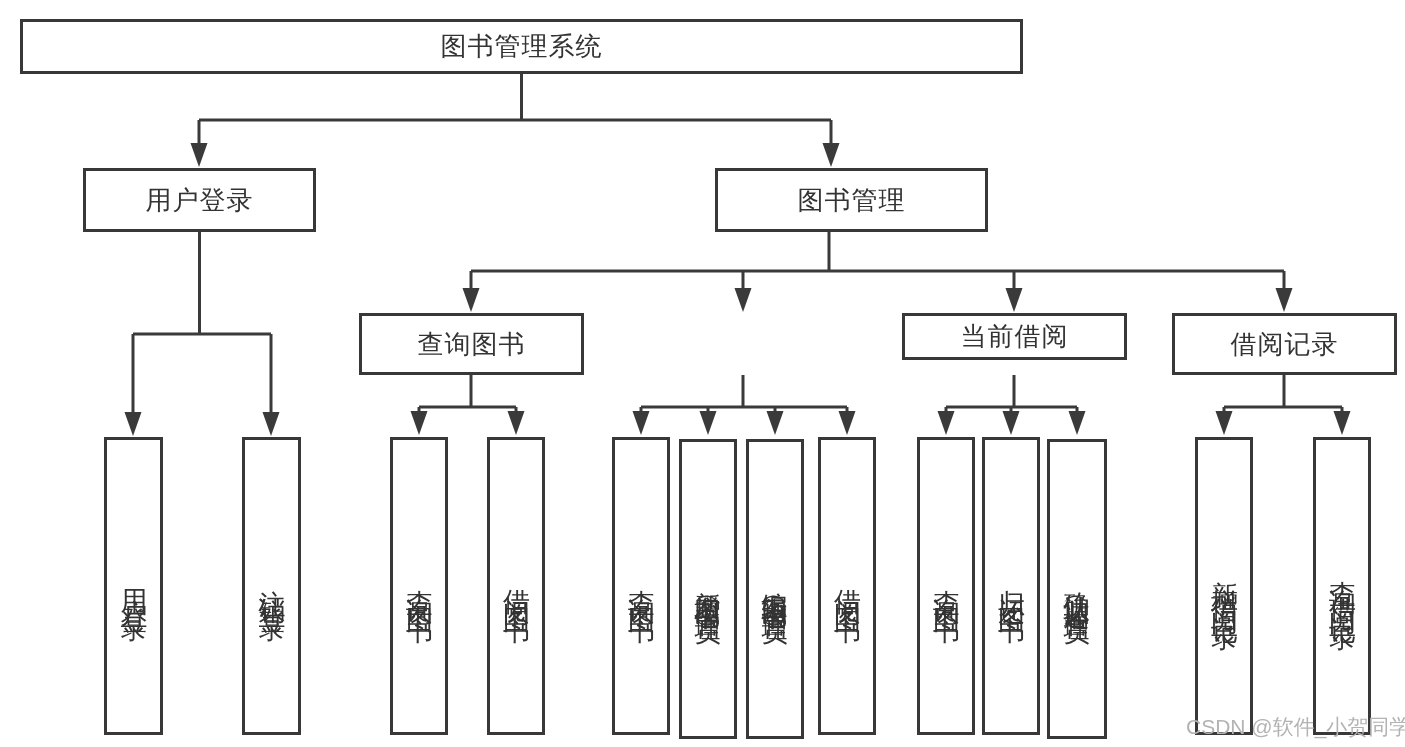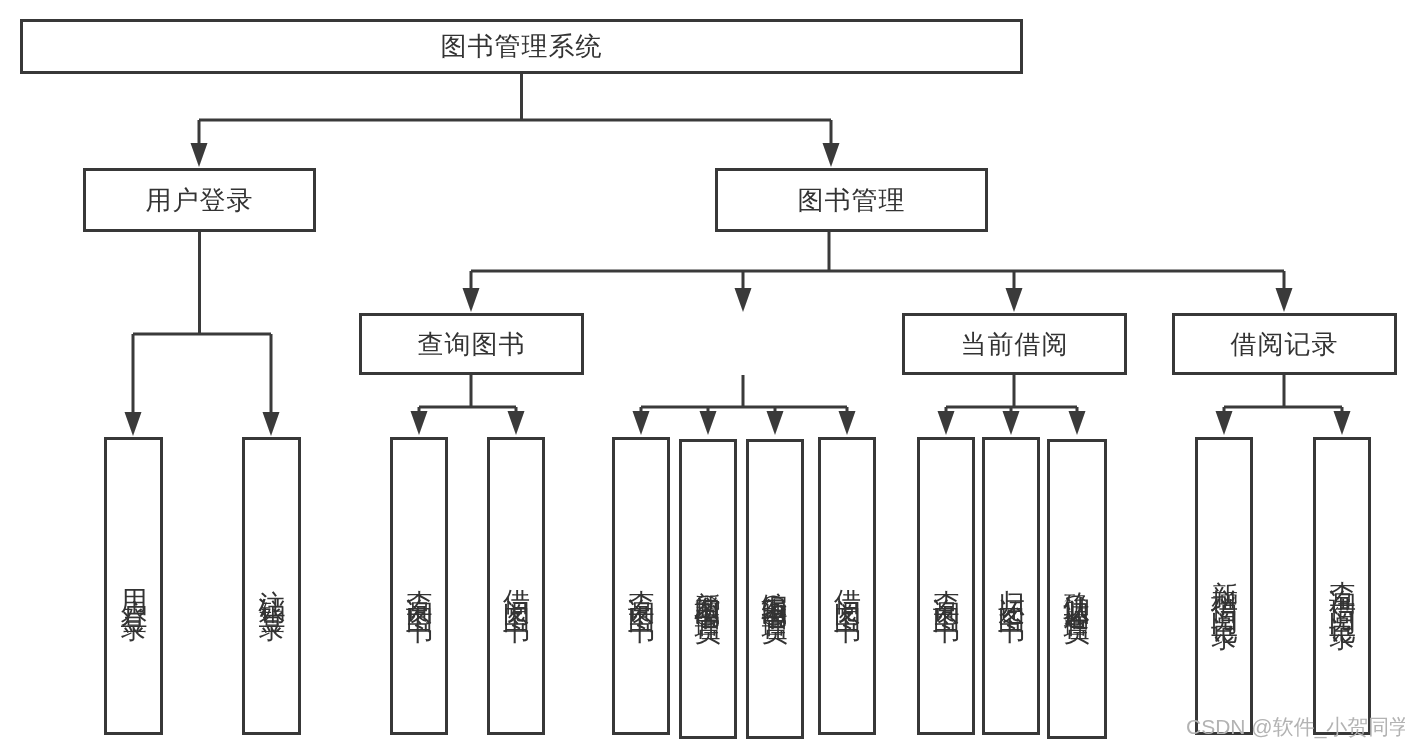--- a/index.html
+++ b/index.html
@@ -113,21 +113,21 @@
   <div class="node h-node" style="left:83px; top:168px; width:233px; height:64px;">
     <span>用户登录</span>
   </div>
   <div class="node h-node" style="left:715px; top:168px; width:273px; height:64px;">
     <span>图书管理</span>
   </div>
 
   <div class="node h-node" style="left:359px; top:313px; width:225px; height:62px;">
     <span>查询图书</span>
   </div>
-  <div class="node h-node" style="left:902px; top:313px; width:225px; height:62px;">
+  <div class="node h-node" style="left:902px; top:313px; width:225px; height:47px;">
     <span>当前借阅</span>
   </div>
   <div class="node h-node" style="left:1172px; top:313px; width:225px; height:62px;">
     <span>借阅记录</span>
   </div>
 
   <div class="node v-node" style="left:104px; top:437px; width:59px; height:298px;">
     <span class="v-label">用户登录</span>
   </div>
   <div class="node v-node" style="left:242px; top:437px; width:59px; height:298px;">

